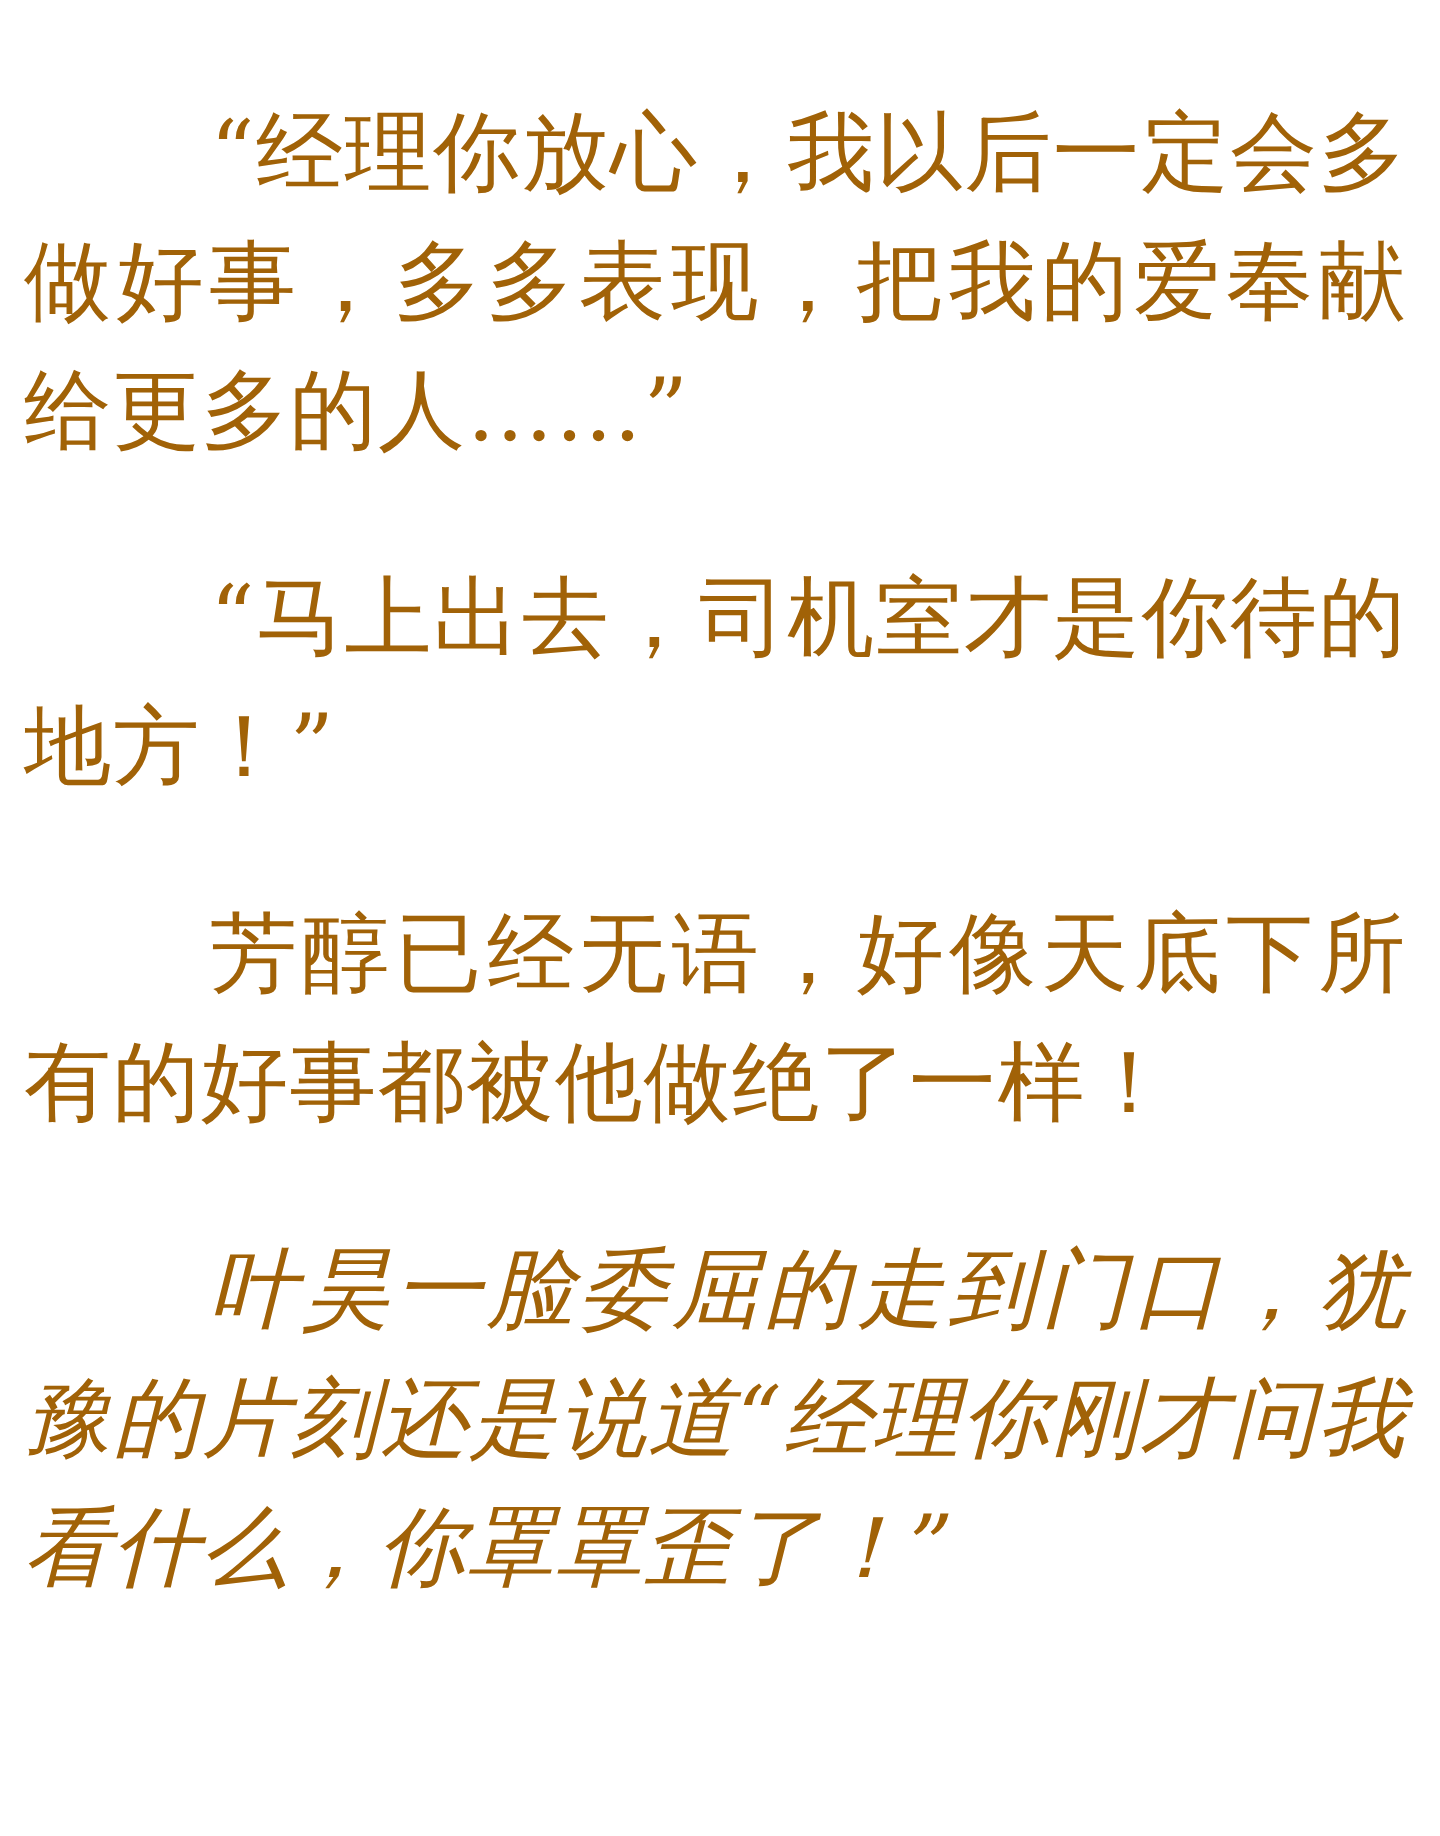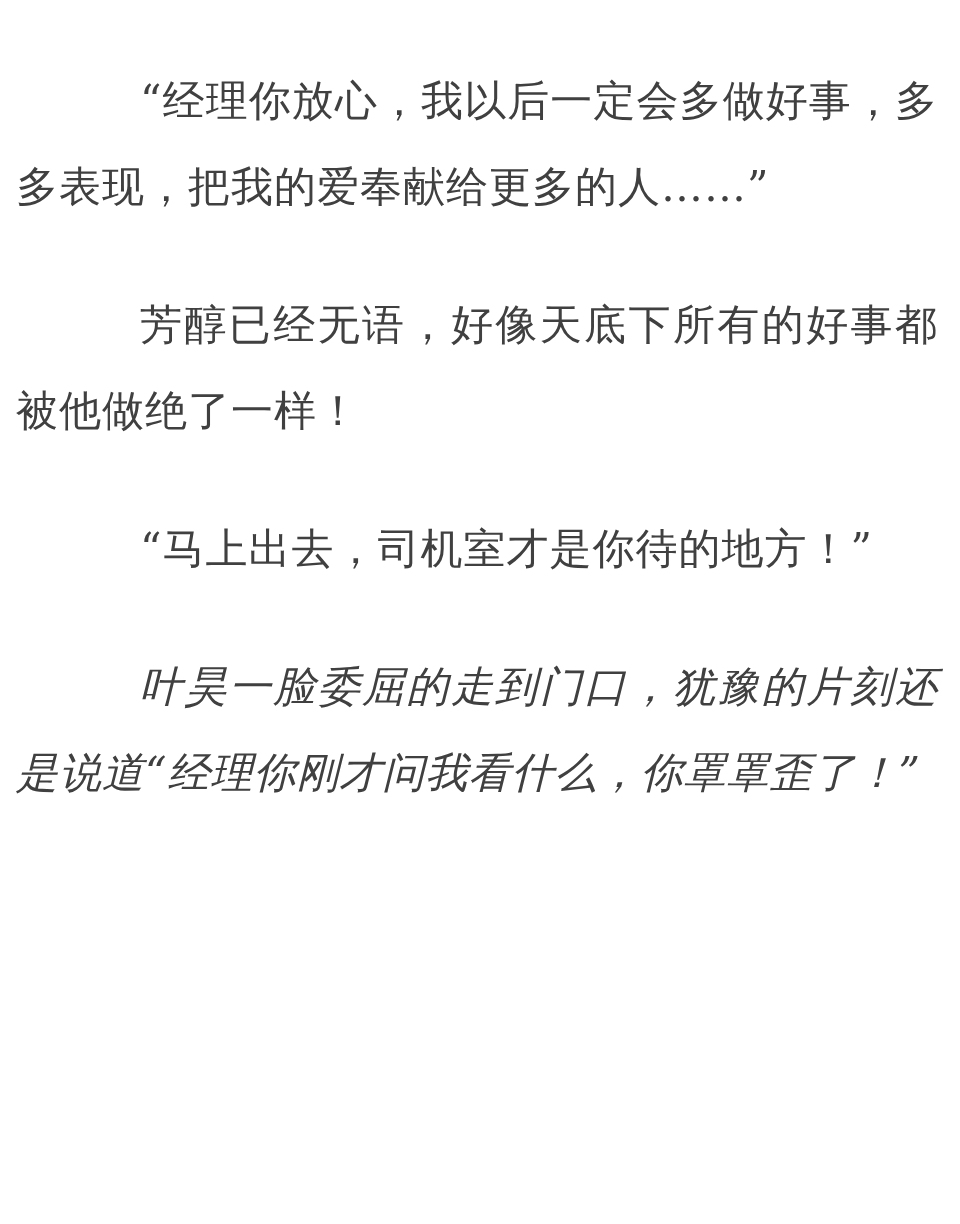--- a/index.html
+++ b/index.html
@@ -16,37 +16,37 @@
   }
   .page {
     box-sizing: border-box;
     width: 960px;
     height: 1224px;
     background: #ffffff;
     padding: 58px 22px 0 16px;
   }
   .paragraph {
     margin: 0 0 52px 0;
-    color: #404040;
+    color: #a16207;
     font-family: "DejaVu Serif", serif;
-    font-size: 42px;
+    font-size: 58px;
     line-height: 86px;
     letter-spacing: 1px;
     text-indent: 124px;
     text-align: justify;
     text-justify: inter-character;
     white-space: normal;
     word-break: break-all;
   }
   .paragraph:last-child {
     margin-bottom: 0;
     font-style: italic;
   }
 </style>
 </head>
 <body>
 
 <div class="page">
   <p class="paragraph">“经理你放心，我以后一定会多做好事，多多表现，把我的爱奉献给更多的人……”</p>
+  <p class="paragraph">“马上出去，司机室才是你待的地方！”</p>
   <p class="paragraph">芳醇已经无语，好像天底下所有的好事都被他做绝了一样！</p>
-  <p class="paragraph">“马上出去，司机室才是你待的地方！”</p>
   <p class="paragraph">叶昊一脸委屈的走到门口，犹豫的片刻还是说道“经理你刚才问我看什么，你罩罩歪了！”</p>
 </div>
 
 </body></html>

